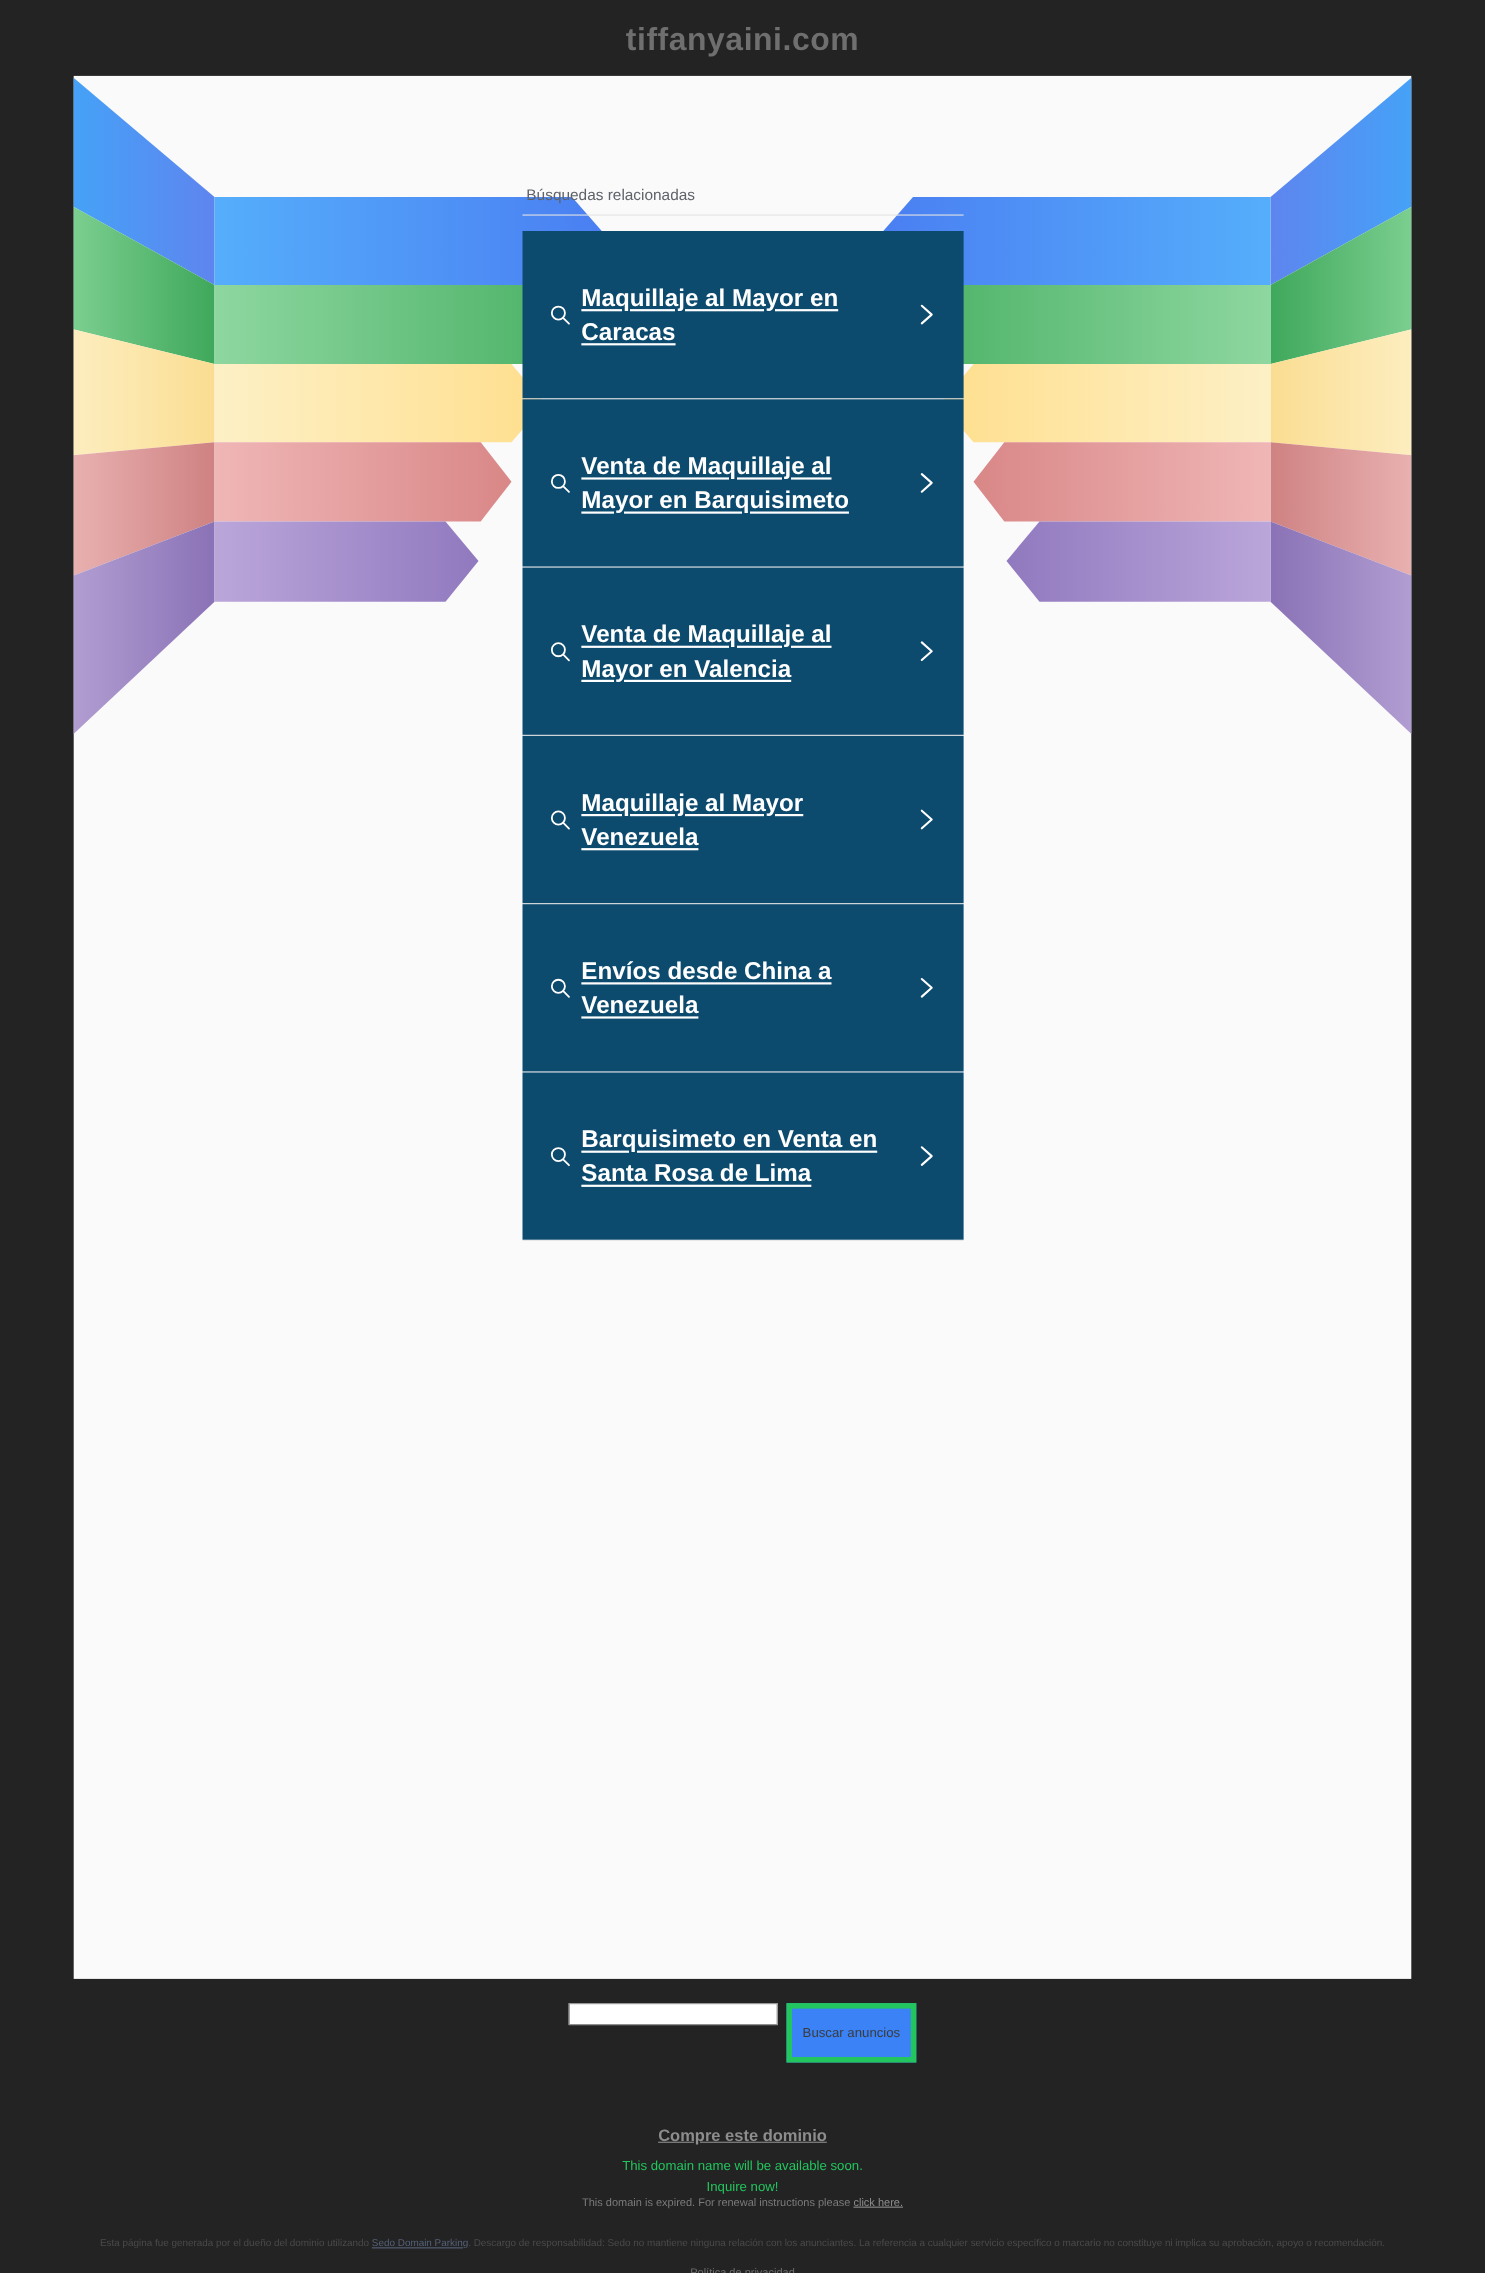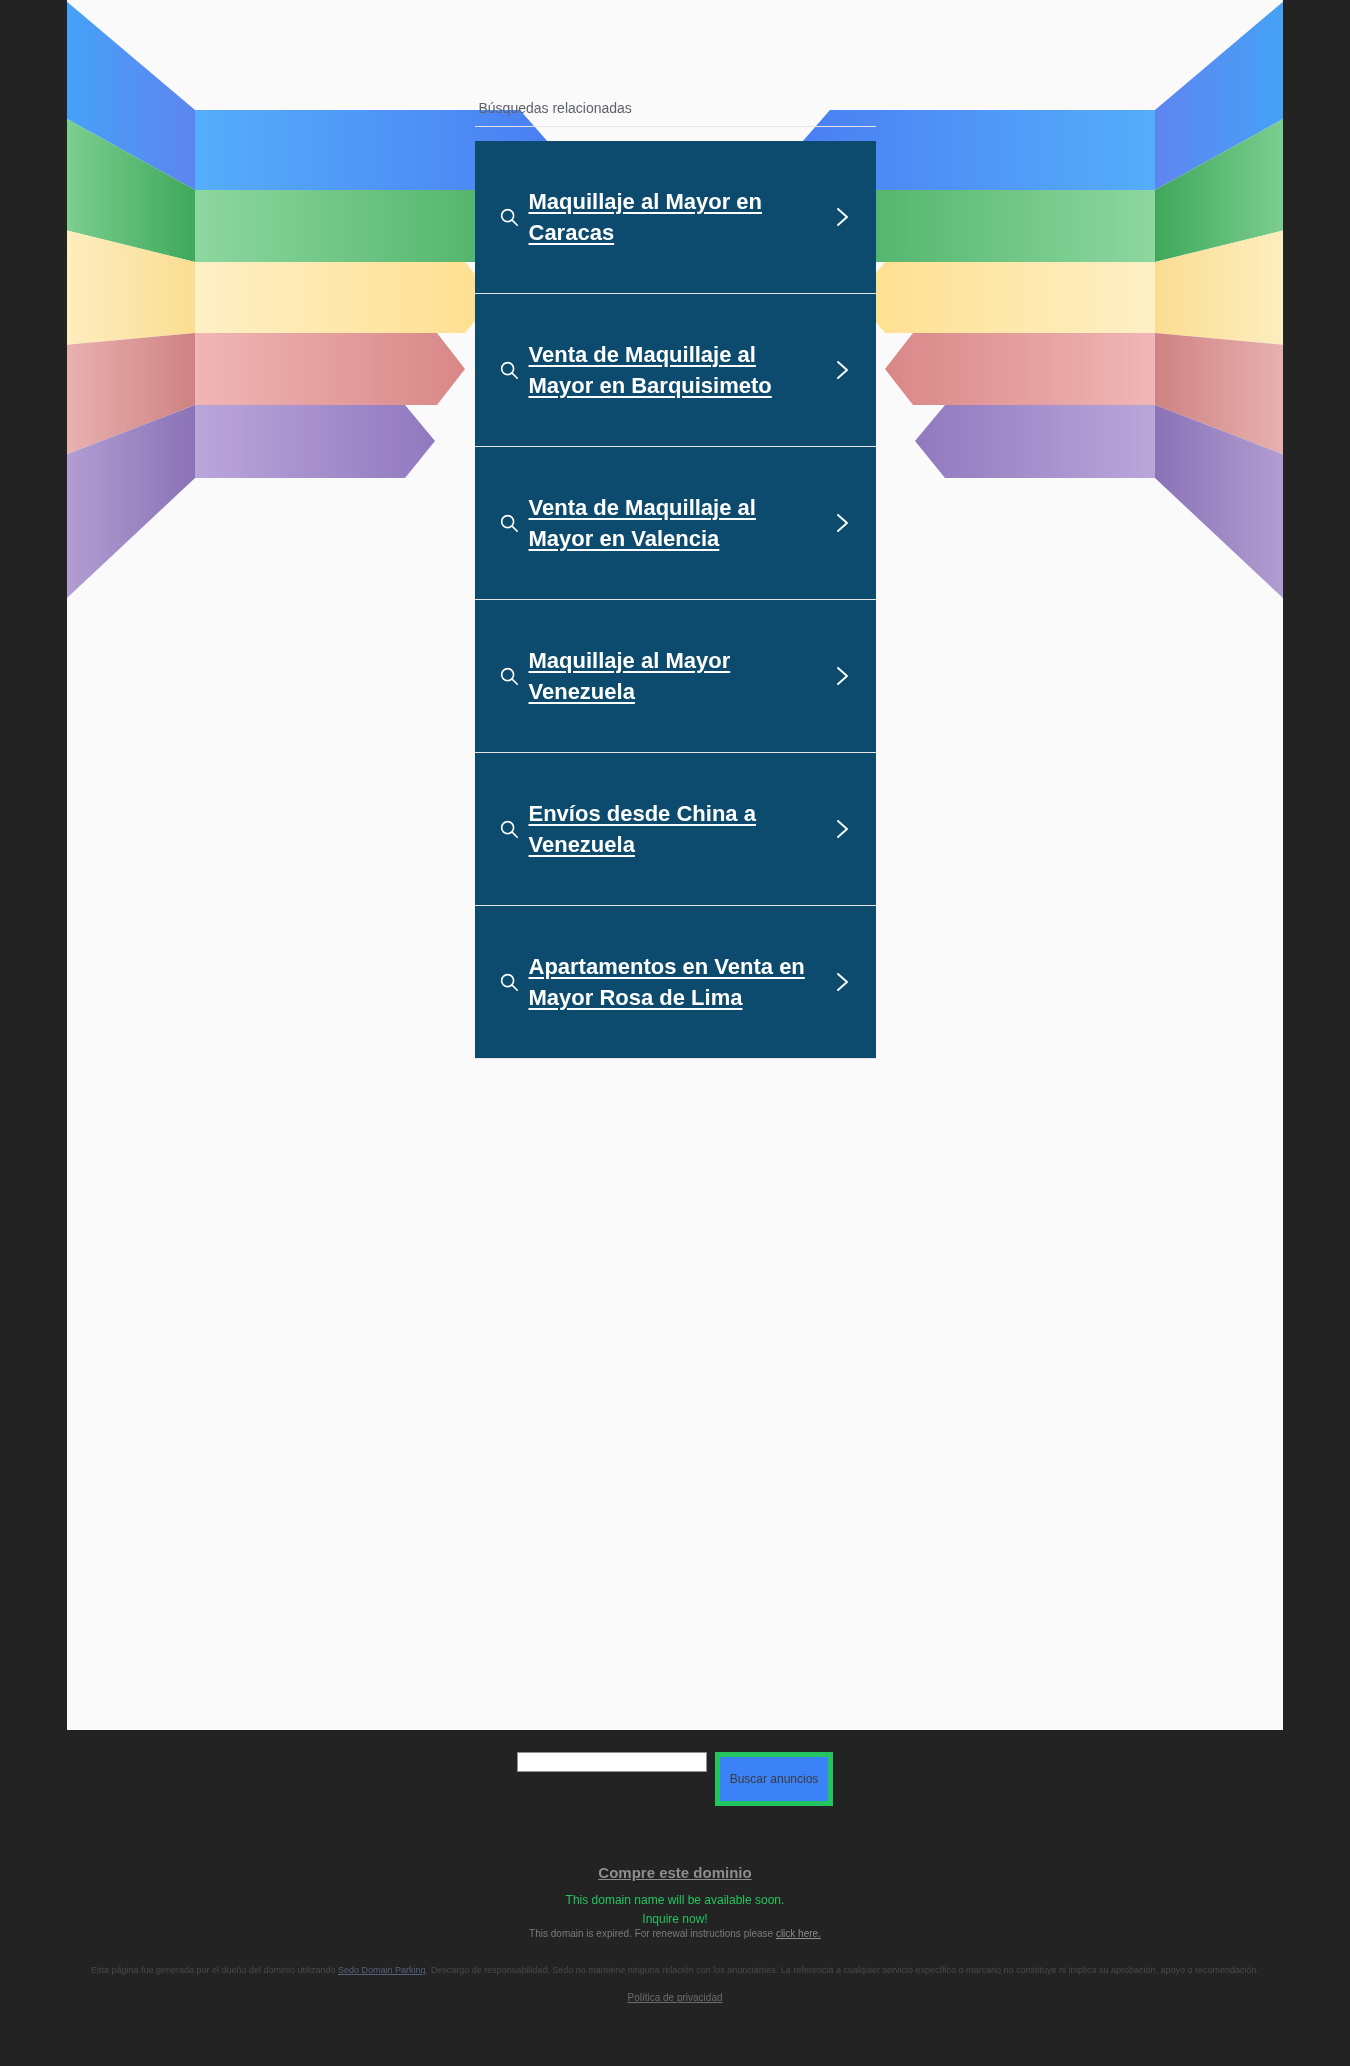--- a/index.html
+++ b/index.html
@@ -198,20 +198,21 @@
   .privacy-row a {
     color: #6d6d6d;
     text-decoration: underline;
   }
 </style>
 </head>
 <body>
 
 <div id="page">
 
+  <div class="site-title">tiffanyaini.com</div>
 
   <div class="card">
 
     <div class="deco deco-left">
       <svg viewBox="0 0 500 620" xmlns="http://www.w3.org/2000/svg" aria-hidden="true">
         <defs>
           <linearGradient id="lg-blue" x1="0" y1="0" x2="1" y2="0">
             <stop offset="0%" stop-color="#55aefb"></stop>
               <stop offset="100%" stop-color="#4a7ef2"></stop>
           </linearGradient>
@@ -376,21 +377,21 @@
       </div>
 
       <div class="ad-item">
         <a class="ad-link" href="#">
           <span class="search-glyph">
             <svg width="22" height="22" viewBox="0 0 24 24" fill="none" stroke="currentColor" stroke-width="1.8" stroke-linecap="round">
               <circle cx="10.5" cy="10.5" r="6.5"></circle>
                 <line x1="15.4" y1="15.4" x2="21" y2="21"></line>
             </svg>
           </span>
-          <span class="ad-text">Apartamentos en Venta en Mayor Rosa de Lima</span>
+          <span class="ad-text">Barquisimeto en Venta en Santa Rosa de Lima</span>
           <span class="chevron-glyph">
             <svg width="20" height="24" viewBox="0 0 20 24" fill="none" stroke="currentColor" stroke-width="1.9" stroke-linecap="round" stroke-linejoin="round">
               <polyline points="6,4 15,12 6,20"></polyline>
             </svg>
           </span>
         </a>
       </div>
 
     </div>
   </div>

